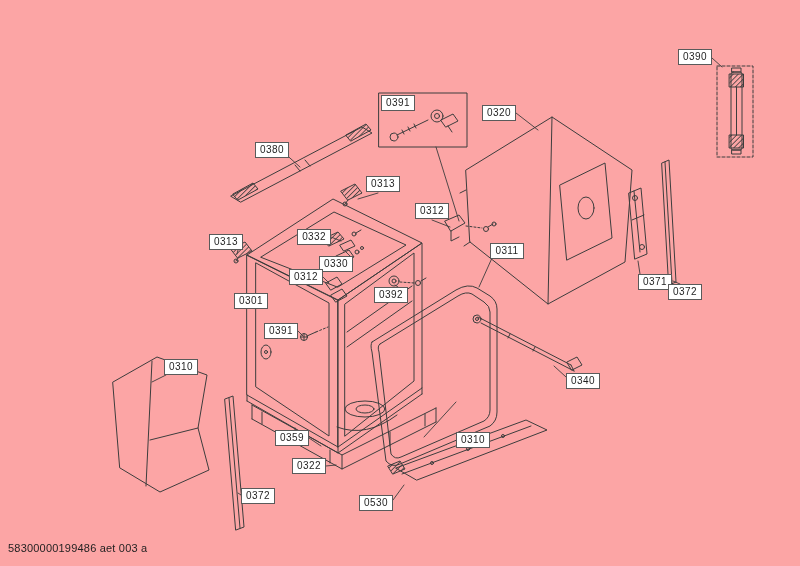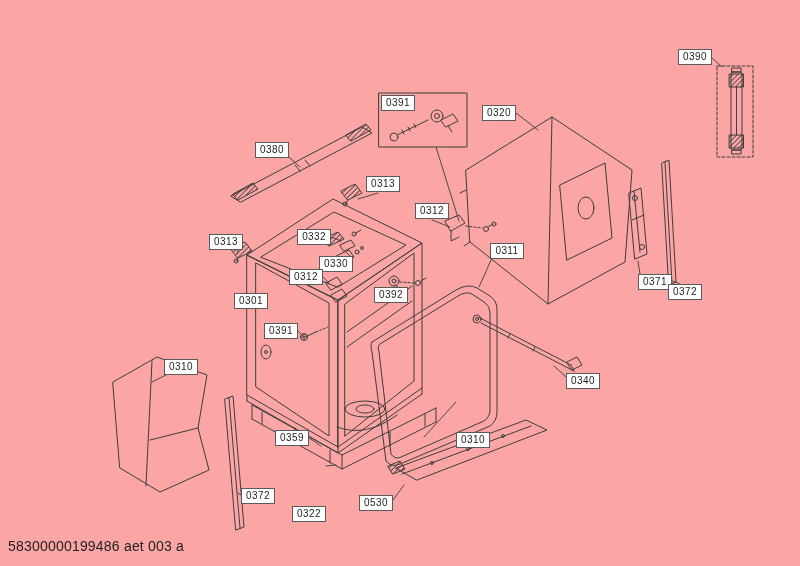--- a/index.html
+++ b/index.html
@@ -18,21 +18,21 @@
     color:#1f1f1f;
     font-size:10px;
     line-height:14px;
     padding:0 4px;
     text-align:center;
     letter-spacing:0.4px;
     white-space:nowrap;
   }
   .footer-code {
     position:absolute; left:8px; bottom:12px;
-    font-size:14px; color:#1f1f1f; letter-spacing:0.2px;
+    font-size:11px; color:#1f1f1f; letter-spacing:0.2px;
   }
 </style>
 </head>
 <body>
 
 <div class="stage">
 
   <svg class="art" width="800" height="566" viewBox="0 0 800 566">
     <defs>
       <pattern id="hatch" patternUnits="userSpaceOnUse" width="3.5" height="3.5" patternTransform="rotate(45)">
@@ -236,19 +236,19 @@
       <div class="part-label" style="left: 289px; top: 269px;">0312</div>
       <div class="part-label" style="left: 374px; top: 287px;">0392</div>
       <div class="part-label" style="left: 209px; top: 293px; margin-left: 25px;">0301</div>
       <div class="part-label" style="left: 264px; top: 323px;">0391</div>
       <div class="part-label" style="left: 626px; top: 274px; margin-left: 12px;">0371</div>
       <div class="part-label" style="left: 668px; top: 284px;">0372</div>
       <div class="part-label" style="left: 164px; top: 359px;">0310</div>
       <div class="part-label" style="left: 456px; top: 404px; margin-top: 28px;">0310</div>
       <div class="part-label" style="left: 566px; top: 373px;">0340</div>
       <div class="part-label" style="left: 275px; top: 430px;">0359</div>
-      <div class="part-label" style="left: 292px; top: 458px; margin-top: 48px;">0322</div>
+      <div class="part-label" style="left: 292px; top: 458px;">0322</div>
       <div class="part-label" style="left: 359px; top: 495px;">0530</div>
       <div class="part-label" style="left: 241px; top: 488px;">0372</div>
     </div>
 
   <div class="footer-code">58300000199486 aet 003 a</div>
 </div>
 
 </body></html>

